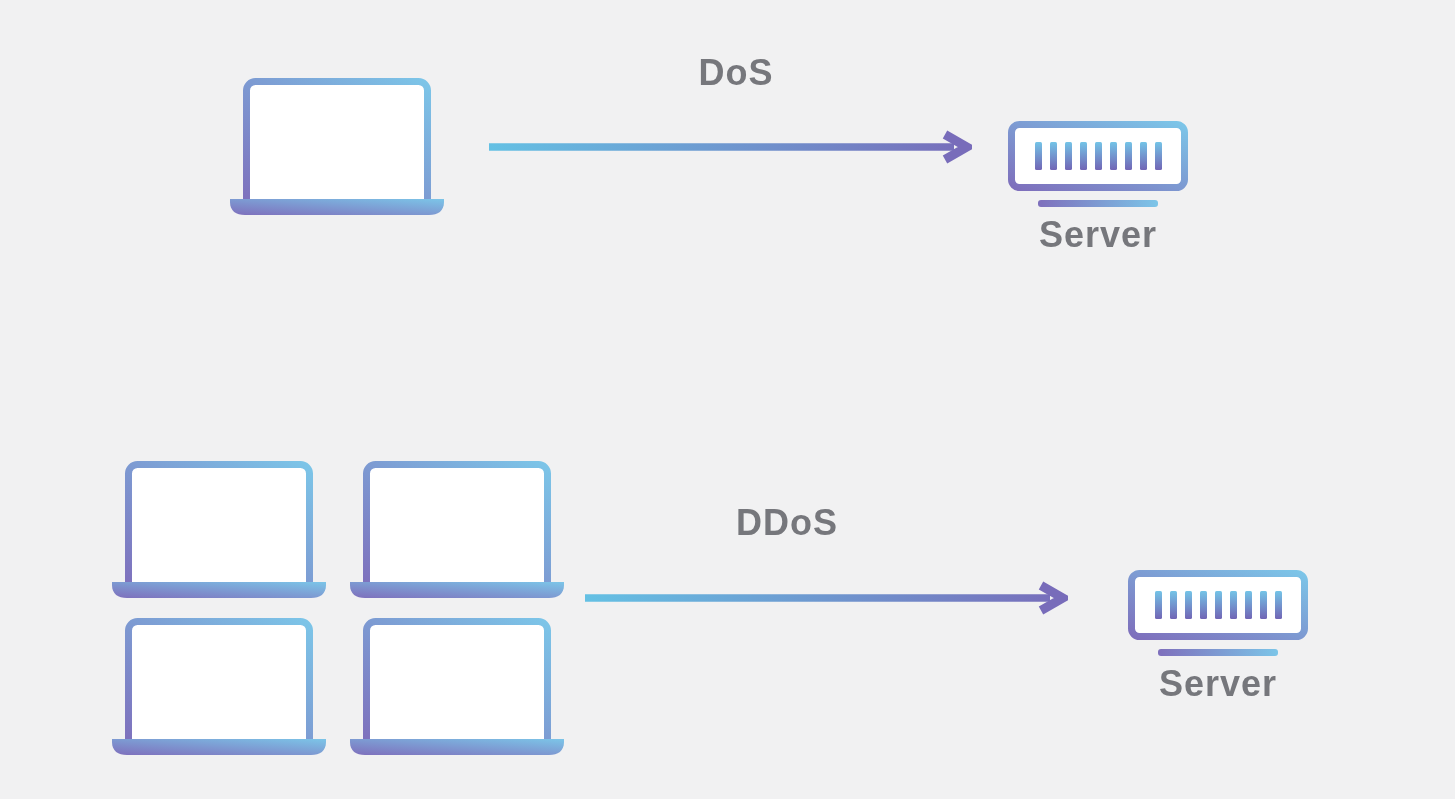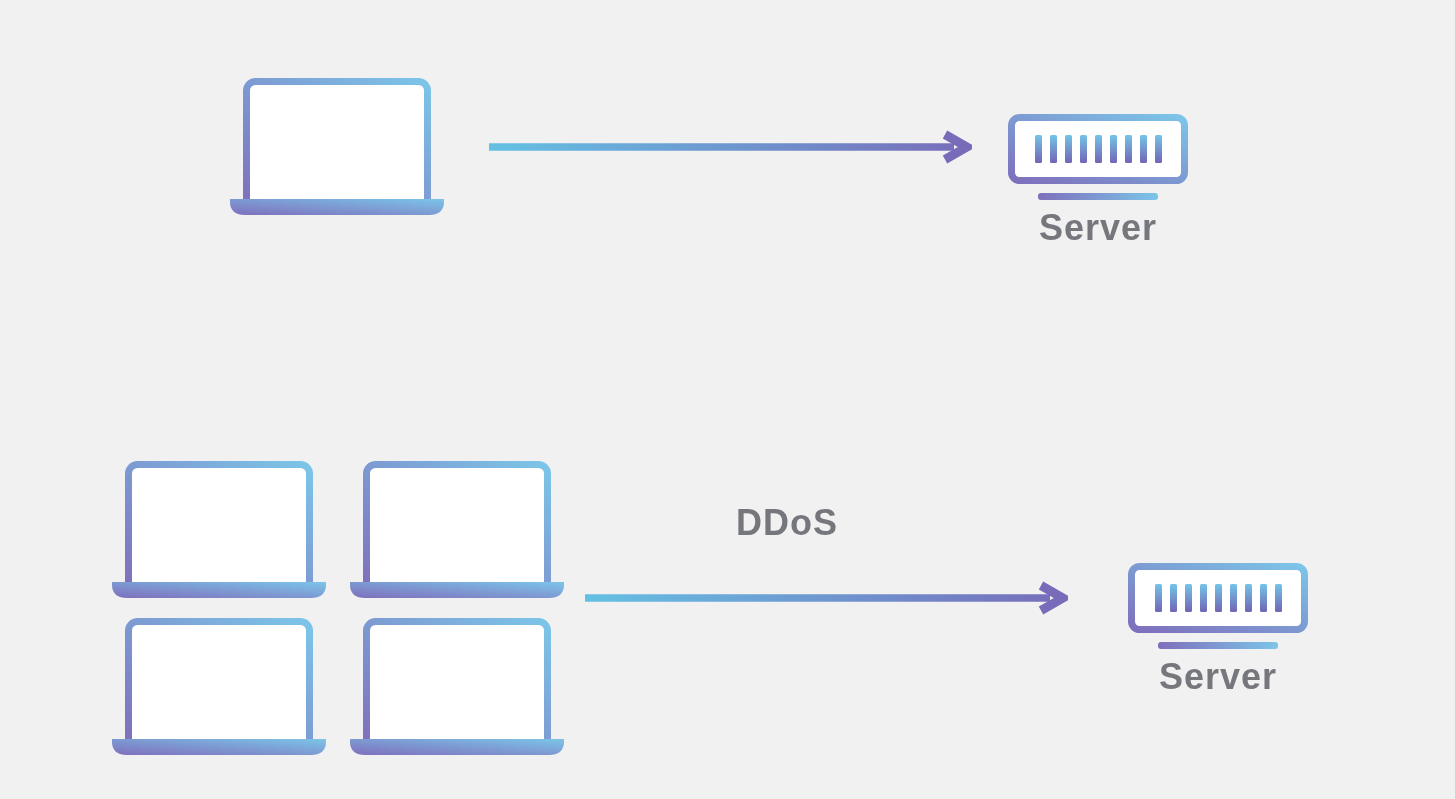--- a/index.html
+++ b/index.html
@@ -10,21 +10,21 @@
   }
   .abs { position:absolute; }
   .laptop-svg { display:block; width:214px; height:137px; }
   .server-svg { display:block; width:180px; height:70px; }
   .arrow-svg  { display:block; width:486px; height:36px; }
   .attack-label {
     font-weight:bold; font-size:36px; color:#76777C;
     text-align:center; width:220px; white-space:nowrap;
     letter-spacing:1px;
   }
-  .server-group { width:180px; }
+  .server-group { width:180px;margin-top:7px; }
   .server-underbar {
     width:120px; height:7px; border-radius:3px;
     margin:9px auto 0 auto;
     background:linear-gradient(90deg,#7E6FBC,#7CC5E8);
   }
   .server-label {
     font-weight:bold; font-size:36px; color:#76777C;
     text-align:center; width:180px; white-space:nowrap;
     margin-top:7px; letter-spacing:1px;
   }
@@ -76,20 +76,21 @@
       </symbol>
     </defs>
   </svg>
 
   <div class="abs" style="left:230px; top:78px;">
     <svg class="laptop-svg">
         <use href="#sym-laptop"></use>
       </svg>
   </div>
 
+  <div class="abs attack-label" style="left:626px; top:52px;">DoS</div>
 
   <svg class="abs arrow-svg" style="left:486px; top:129px;">
       <use href="#sym-arrow"></use>
     </svg>
 
   <div class="abs server-group" style="left:1008px; top:114px;">
     <svg class="server-svg">
         <use href="#sym-server"></use>
       </svg>
     <div class="server-underbar"></div>

